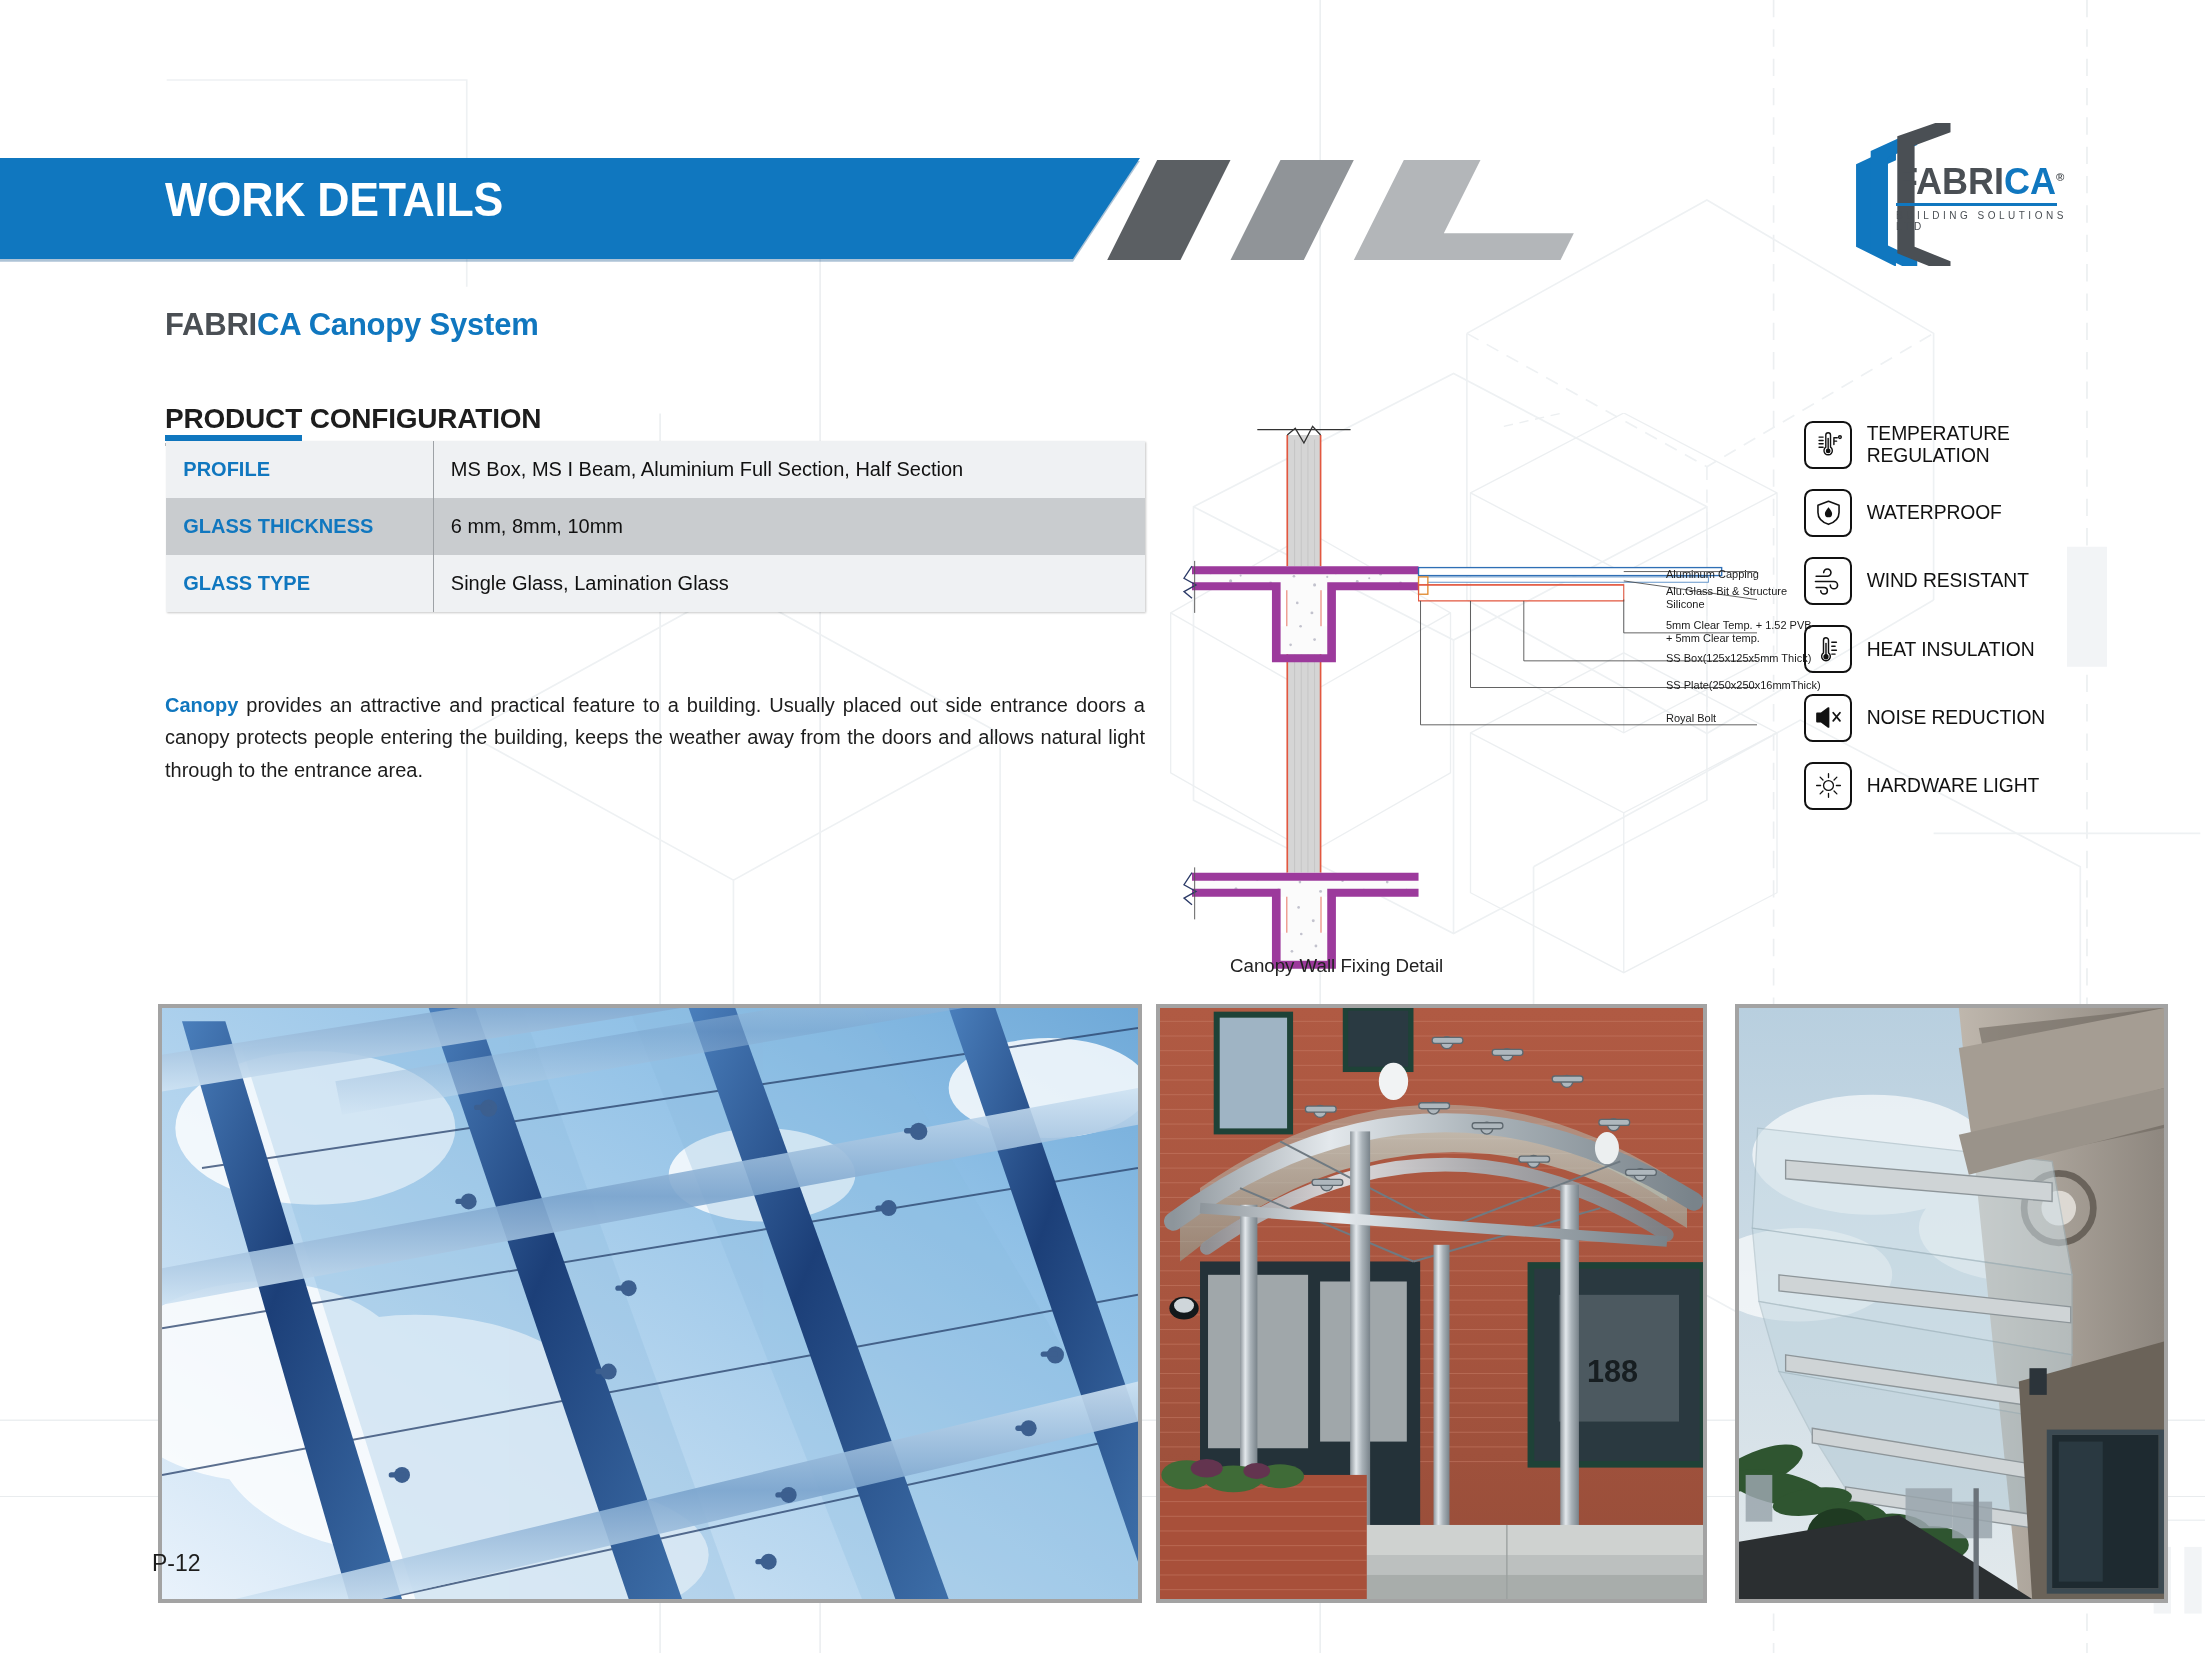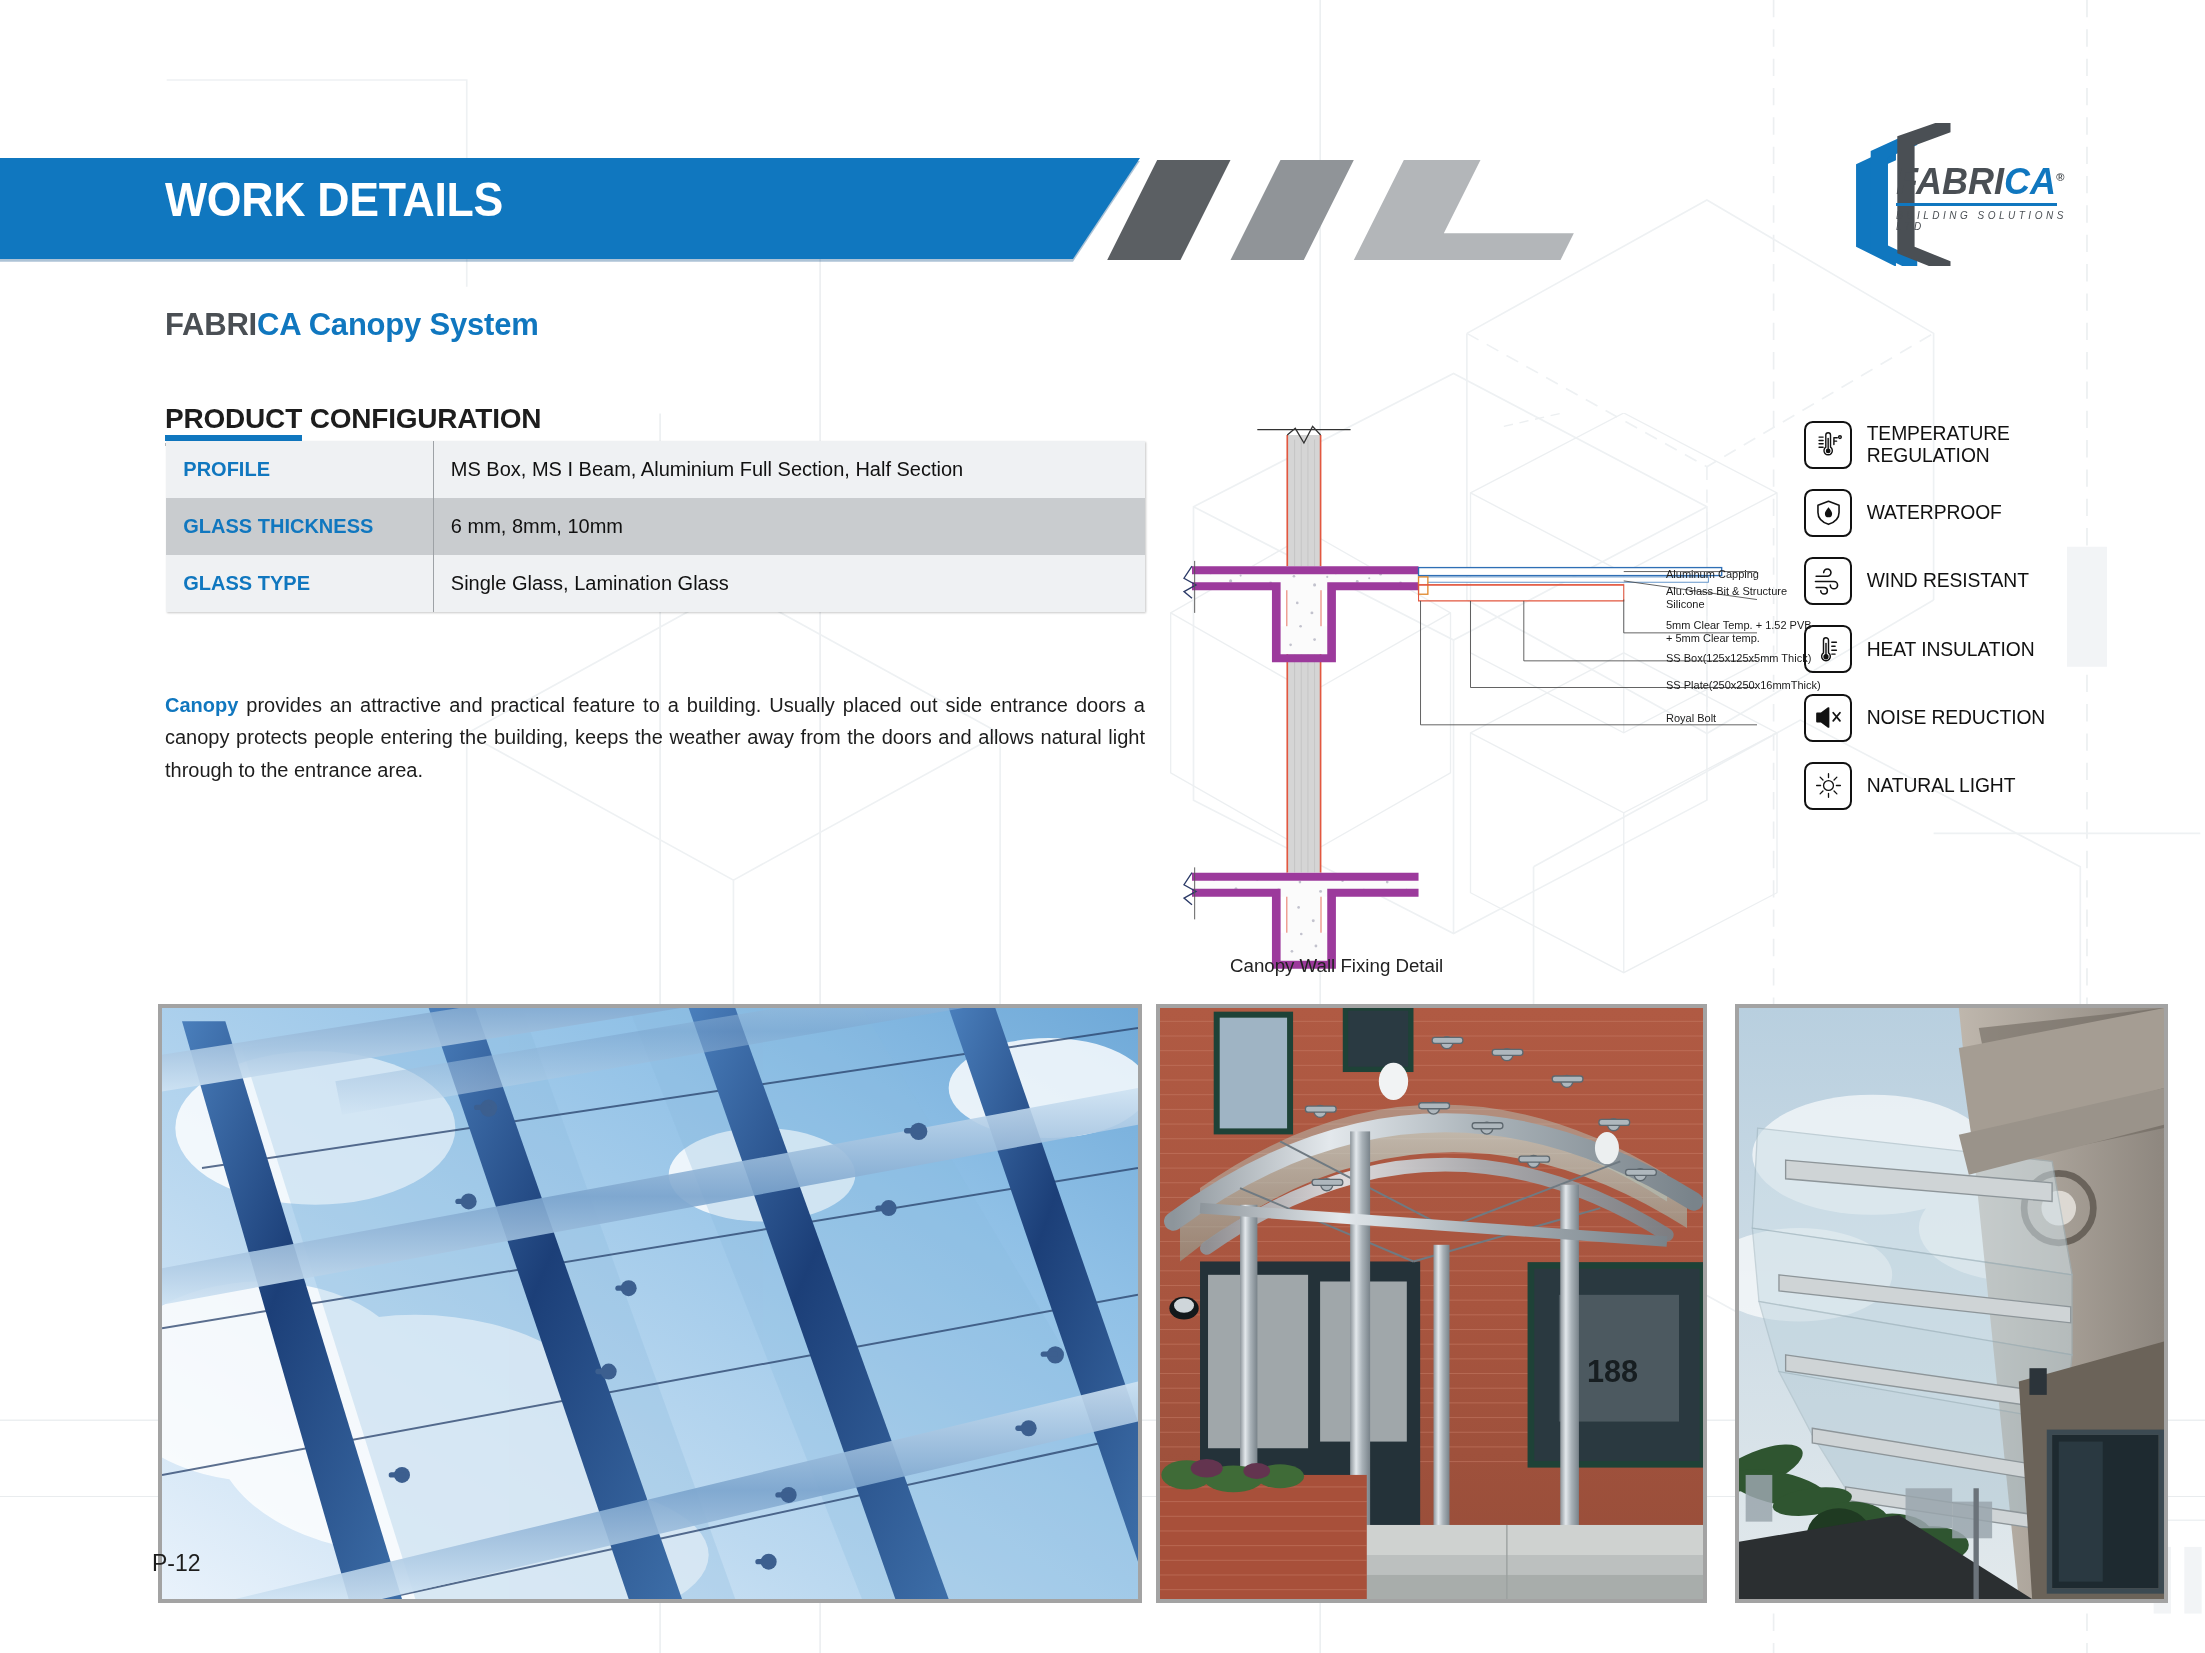--- a/index.html
+++ b/index.html
@@ -39,21 +39,21 @@
     color: #ffffff;
     letter-spacing: -0.3px;
     z-index: 5;
     font-stretch: condensed;
     transform: scaleX(0.93);
     transform-origin: left center;
   }
   .stripes { position: absolute; left: 1107px; top: 160px; width: 547px; height: 100px; z-index: 3; }
 
   
-  .logo-wrap { position: absolute; left: 1817px; top: 123px; width: 267px; height: 143px; z-index: 5; font-style: italic; }
+  .logo-wrap { position: absolute; left: 1817px; top: 123px; width: 267px; height: 143px; z-index: 5; }
   .logo-text-block { position: absolute; left: 79px; top: 41px; }
   .logo-word { font-size: 36px; font-weight: 700; letter-spacing: 0px; line-height: 1; }
   .logo-word .dark { color: #4a4f54; }
   .logo-word .blue { color: #1077BF; }
   .logo-tm { font-size: 11.3px; vertical-align: super; color: #4a4f54; }
   .logo-rule { width: 161px; height: 2.7px; background: #1077BF; margin-top: 3.3px; }
   .logo-sub { font-size: 10px; letter-spacing: 3.5px; color: #4a4f54; margin-top: 4px; }
 
   
   .canopy-title {
@@ -422,21 +422,21 @@
     <div class="feat-label">NOISE REDUCTION</div>
   </div>
 
   <div class="feat-row">
     <div class="feat-icon">
       <svg width="29" height="29" viewBox="0 0 44 44" fill="none" stroke="#111" stroke-width="2" stroke-linecap="round">
         <circle cx="22" cy="22" r="7.5"></circle>
         <path d="M22 4v6M22 34v6M4 22h6M34 22h6M9.3 9.3l4.3 4.3M30.4 30.4l4.3 4.3M34.7 9.3l-4.3 4.3M13.6 30.4l-4.3 4.3"></path>
       </svg>
     </div>
-    <div class="feat-label">NATURAL LIGHT</div>
+    <div class="feat-label">HARDWARE LIGHT</div>
   </div>
 
 </div>
 
 <div class="photo" id="photo1">
   <svg viewBox="0 0 1464 886" preserveAspectRatio="none">
     <defs>
       <linearGradient id="sky1" x1="0" y1="1" x2="1" y2="0">
         <stop offset="0" stop-color="#e9f2fb"></stop>
           <stop offset="0.35" stop-color="#bcd9f0"></stop>

